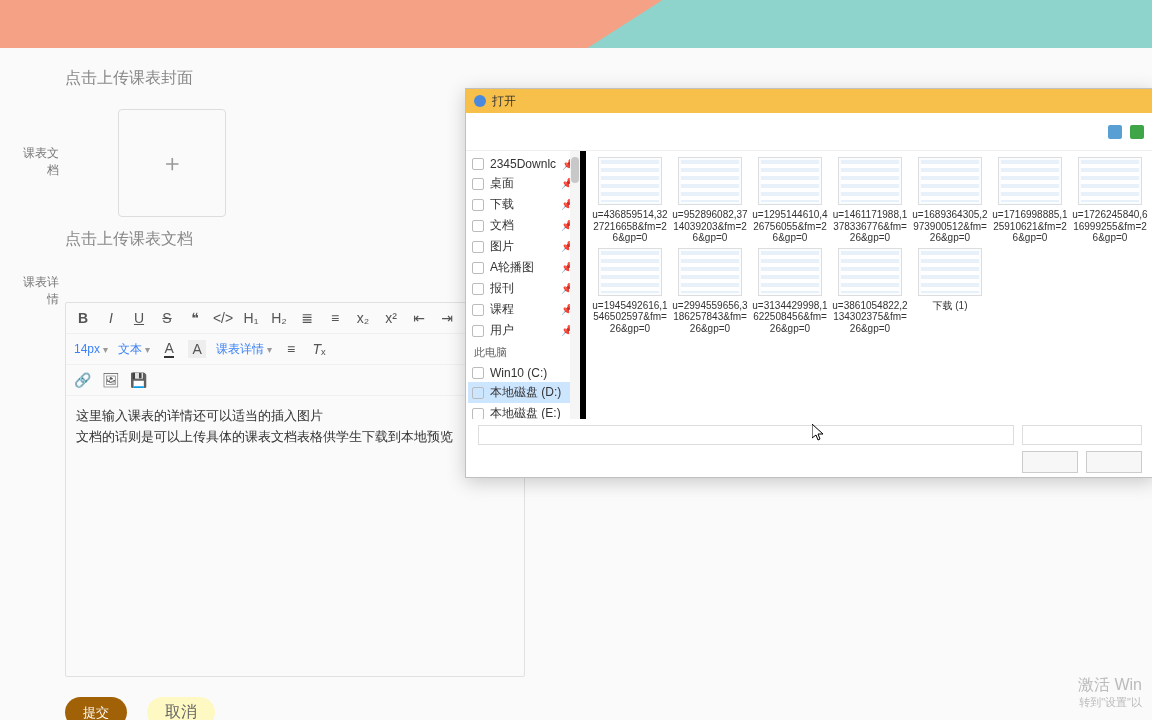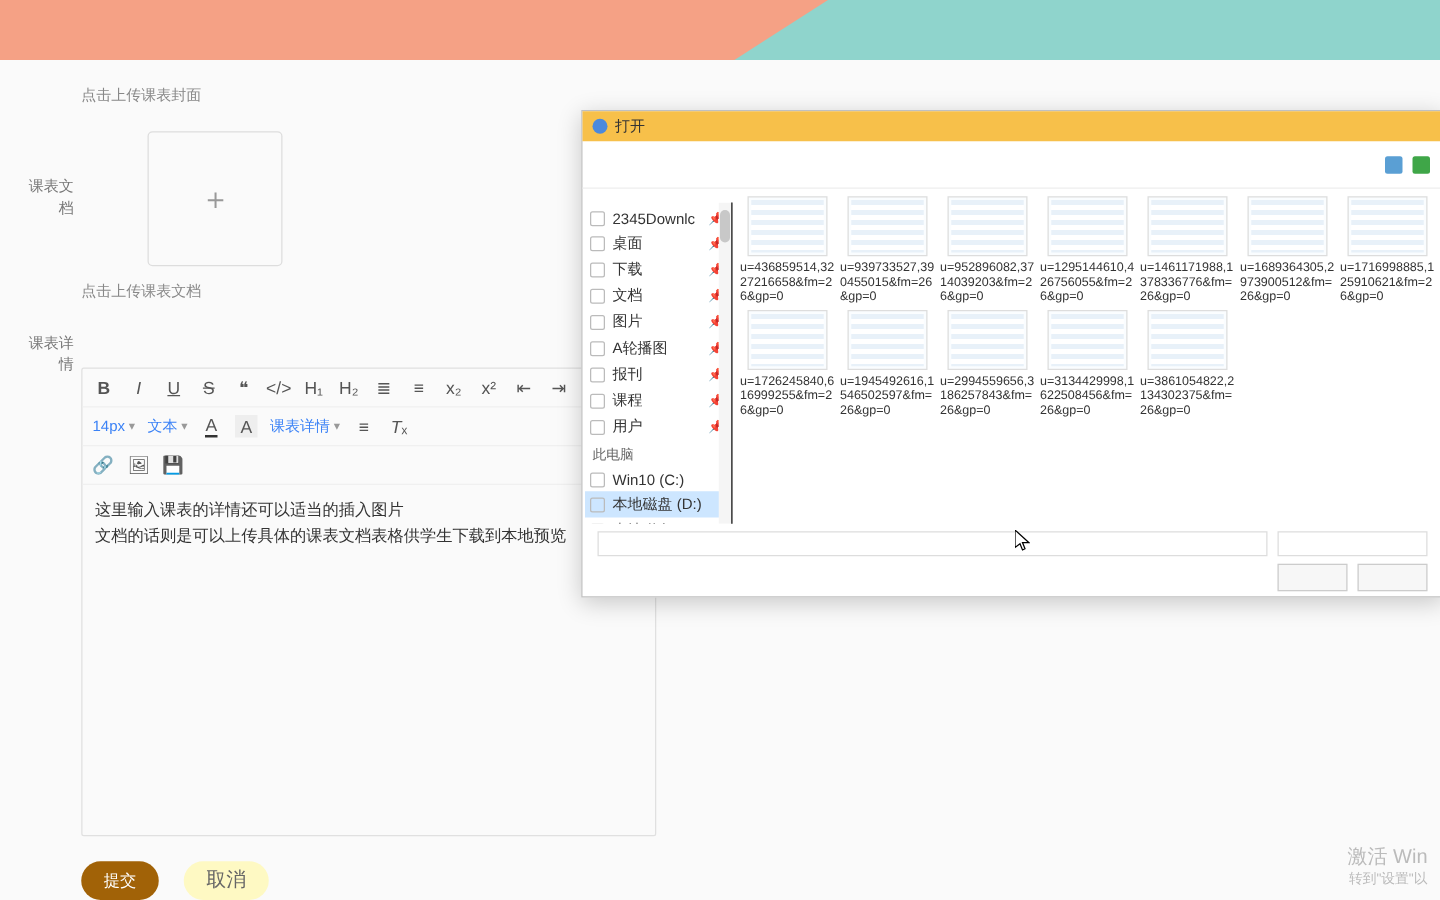--- a/index.html
+++ b/index.html
@@ -4,21 +4,21 @@
   <style>
     * { margin: 0; padding: 0; box-sizing: border-box; font-family: "Microsoft YaHei", "SimSun", Arial, sans-serif; }
     body { width: 1152px; height: 720px; background: #fff; overflow: hidden; position: relative; }
     .top-colored { position:absolute; top:0; left:0; right:0; height:48px; overflow:hidden; }
     .top-left-tri { position:absolute; left:0; top:0; width:62%; height:48px; background:#f5a185; clip-path: polygon(0 0, 100% 0, 88% 100%, 0 100%); }
     .top-right-tri { position:absolute; right:0; top:0; width:50%; height:48px; background:#8fd4cc; clip-path: polygon(15% 0, 100% 0, 100% 100%, 2% 100%); }
 
     .page-bg { position:absolute; top:48px; left:0; right:0; bottom:0; background:#fafafa; }
 
     .form-area { position:absolute; top:68px; left:15px; width:510px; font-size:12px; color:#666; }
-    .hint { font-size:12px; color:#888; margin-left:50px; }
+    .hint { font-size:16px; color:#888; margin-left:50px; }
     .label-col { width:50px; color:#777; font-size:12px; text-align:right; padding-right:6px; display:inline-block; vertical-align:top; }
     .upload-box { width:108px; height:108px; border:1px solid #ddd; border-radius:4px; display:inline-flex; align-items:center; justify-content:center; margin-left:50px; margin-top:10px; }
     .plus { font-size:24px; color:#999; }
 
     .section { margin-top:14px; }
     .editor-box { border:1px solid #e0e0e0; border-radius:2px; margin-left:50px; width:460px; }
     .toolbar-row { display:flex; align-items:center; gap:10px; padding:6px 8px; border-bottom:1px solid #f0f0f0; font-size:12px; color:#444; }
     .toolbar-row .tb-btn { width:18px; height:18px; display:inline-flex; align-items:center; justify-content:center; font-size:14px; color:#555; }
     .tb-select { font-size:12px; color:#3b82f6; display:inline-flex; align-items:center; gap:3px; }
     .tb-select::after { content:"▾"; font-size:10px; color:#999; }
@@ -28,33 +28,33 @@
     .btn-primary { background:#a16207; color:#fff; border:none; padding:5px 18px; border-radius:18px; font-size:13px; }
     .btn-default { background:#fef9c3; color:#666; border:none; padding:5px 18px; border-radius:18px; font-size:16px;text-align:right; }
 
     
     .file-dialog { position:absolute; top:88px; left:465px; width:690px; height:390px; background:#fff; border:1px solid #c0c0c0; box-shadow:0 4px 18px rgba(0,0,0,.2); }
     .dlg-title { height:24px; background:#f7c04a; color:#333; font-size:12px; padding:4px 8px; display:flex; align-items:center; gap:6px; }
     .dlg-icon { width:12px; height:12px; border-radius:50%; background:#4b89dc; display:inline-block; }
     .dlg-toolbar { height:38px; border-bottom:1px solid #eee; display:flex; align-items:center; justify-content:flex-end; padding:0 10px; gap:8px; }
     .dlg-tool-ico { width:14px; height:14px; background:#5a9fd4; border-radius:2px; }
     .dlg-body { display:flex; height:268px; }
-    .sidebar { width:120px; border-right:1px solid #000000; padding:4px 2px; font-size:12px; color:#333; overflow:hidden; position:relative;margin-top:11px; }
+    .sidebar { width:120px; border-right:6px solid #000000; padding:4px 2px; font-size:12px; color:#333; overflow:hidden; position:relative; }
     .side-item { display:flex; align-items:center; gap:6px; padding:2px 4px; white-space:nowrap; }
     .side-item.sel { background:#cde6ff; }
     .side-ico { width:12px; height:12px; border:1px solid #bbb; border-radius:2px; flex:0 0 auto; }
     .side-head { font-size:11px; color:#666; padding:4px 6px; }
     .side-scroll { position:absolute; right:0; top:0; width:10px; height:100%; background:#f5f5f5; }
     .side-thumb { position:absolute; right:1px; top:6px; width:8px; height:26px; background:#c8c8c8; border-radius:4px; }
 
     .file-grid { flex:1; padding:6px 6px; display:grid; grid-template-columns:repeat(7,1fr); gap:4px 4px; align-content:start; overflow:hidden; }
     .file-tile { display:flex; flex-direction:column; align-items:center; font-size:10px; color:#333; }
     .thumb { width:64px; height:48px; border:1px solid #ddd; background:#fafdff; margin-bottom:4px; display:flex; align-items:center; justify-content:center; }
     .thumb-inner { width:58px; height:42px; background:repeating-linear-gradient(#e8f1f9, #e8f1f9 4px, #fff 4px, #fff 8px); }
-    .fname { text-align:left; line-height:1.15; word-break:break-all; max-width:78px; font-size:10px; }
+    .fname { text-align:center; line-height:1.15; word-break:break-all; max-width:78px; font-size:10px; }
 
     .dlg-bottom { height:54px; padding:6px 12px; display:flex; flex-direction:column; gap:6px; }
     .filename-bar { height:22px; display:flex; gap:8px; align-items:center; }
     .fn-input { flex:1; height:20px; border:1px solid #ddd; background:#fff; }
     .fn-select { width:120px; height:20px; border:1px solid #ddd; background:#fff; }
     .dlg-btns { display:flex; justify-content:flex-end; gap:8px; }
     .dlg-btn { width:56px; height:22px; border:1px solid #ccc; background:#f7f7f7; }
 
     .watermark { position:absolute; right:10px; bottom:24px; font-size:16px; color:#bbb; }
     .watermark-sub { position:absolute; right:10px; bottom:10px; font-size:11px; color:#bbb; }
@@ -220,26 +220,20 @@
         <div class="file-tile">
           <div class="thumb">
             <div class="thumb-inner"></div>
           </div>
           <div class="fname">u=436859514,3227216658&amp;fm=26&amp;gp=0</div>
         </div>
         <div class="file-tile">
           <div class="thumb">
             <div class="thumb-inner"></div>
           </div>
-          <div class="fname">u=939733527,390455015&amp;fm=26&amp;gp=0</div>
-        </div>
-        <div class="file-tile">
-          <div class="thumb">
-            <div class="thumb-inner"></div>
-          </div>
           <div class="fname">u=952896082,3714039203&amp;fm=26&amp;gp=0</div>
         </div>
         <div class="file-tile">
           <div class="thumb">
             <div class="thumb-inner"></div>
           </div>
           <div class="fname">u=1295144610,426756055&amp;fm=26&amp;gp=0</div>
         </div>
         <div class="file-tile">
           <div class="thumb">
@@ -281,20 +275,26 @@
           <div class="thumb">
             <div class="thumb-inner"></div>
           </div>
           <div class="fname">u=3134429998,1622508456&amp;fm=26&amp;gp=0</div>
         </div>
         <div class="file-tile">
           <div class="thumb">
             <div class="thumb-inner"></div>
           </div>
           <div class="fname">u=3861054822,2134302375&amp;fm=26&amp;gp=0</div>
+        </div>
+        <div class="file-tile">
+          <div class="thumb">
+            <div class="thumb-inner"></div>
+          </div>
+          <div class="fname">下载 (1)</div>
         </div>
       </div>
   </div>
   <div class="dlg-bottom">
     <div class="filename-bar">
       <div class="fn-input"></div>
       <div class="fn-select"></div>
     </div>
     <div class="dlg-btns">
       <div class="dlg-btn"></div>

